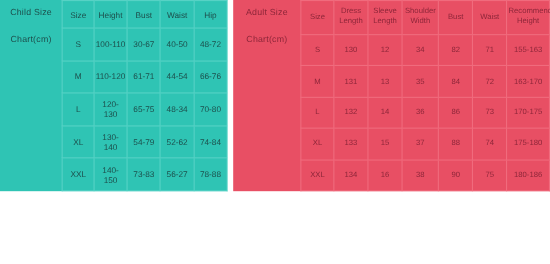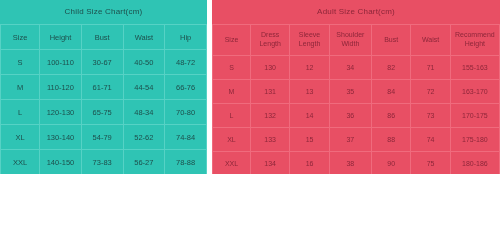--- a/index.html
+++ b/index.html
@@ -18,21 +18,21 @@
     width: 500px;
     height: 174px;
     display: flex;
     flex-direction: row;
     align-items: stretch;
     background: #ffffff;
   }
   .chart-panel {
     height: 174px;
     display: flex;
-    flex-direction: column;
+    flex-direction: row;
     box-sizing: border-box;
   }
   .chart-panel.child {
     width: 207px;
     background: #2fc4b4;
   }
   .chart-gap {
     width: 5px;
     height: 174px;
     background: #ffffff;

